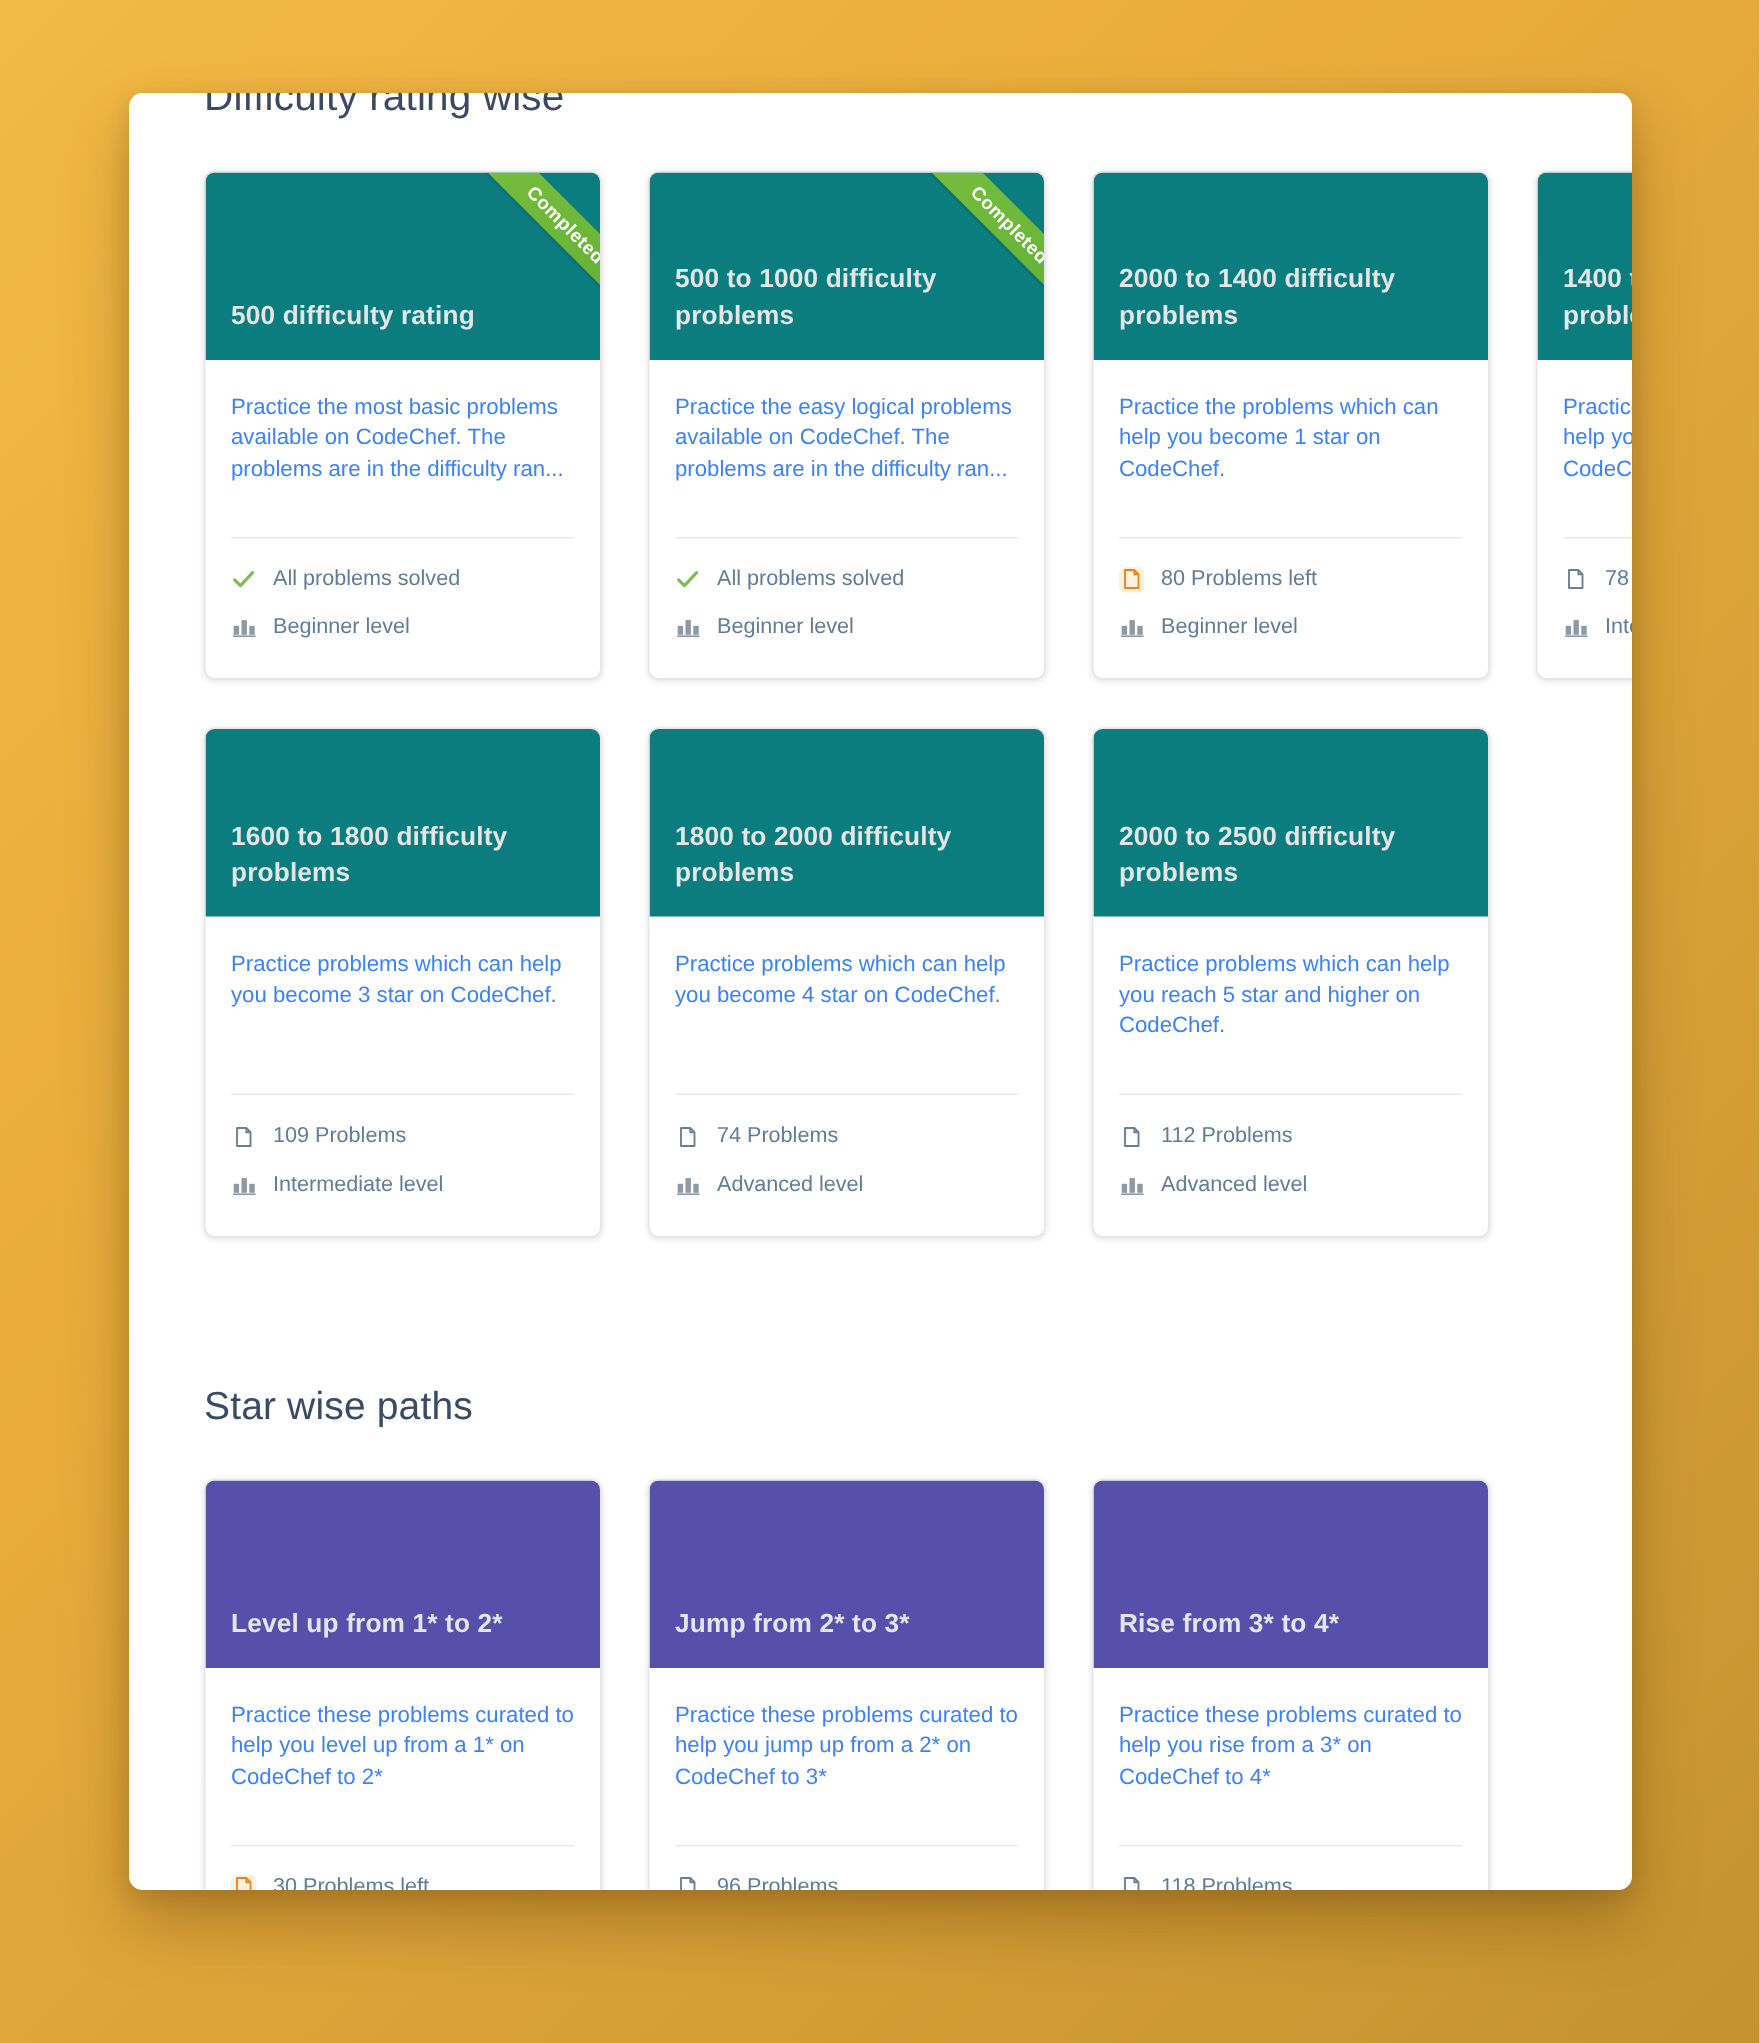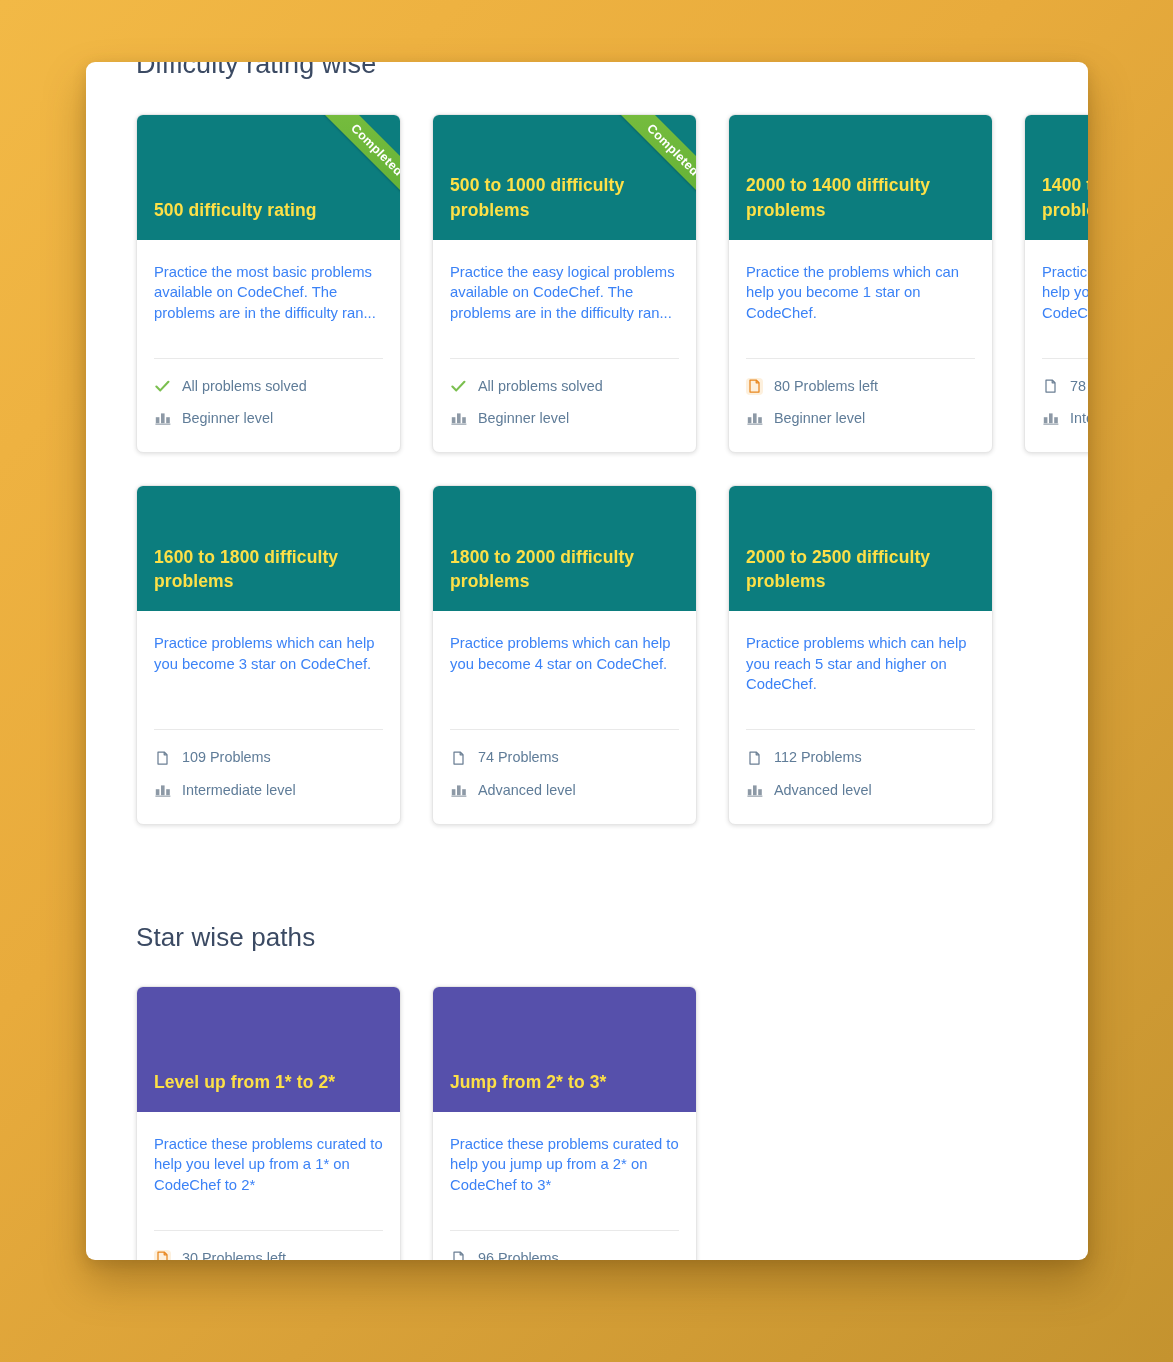--- a/index.html
+++ b/index.html
@@ -82,21 +82,21 @@
     overflow: hidden;
     display: flex;
     align-items: flex-end;
   }
   .card-head.teal   { background: #0c7d7e; }
   .card-head.purple { background: #5650ab; }
 
   .card-head h3 {
     font-size: 17.5px;
     font-weight: 700;
-    color: #fde047;
+    color: #e5e5e5;
     line-height: 1.38;
     letter-spacing: .1px;
     position: relative;
     z-index: 1;
   }
 
   
   .ribbon {
     position: absolute;
     top: -1px;
@@ -430,16 +430,35 @@
                 <span class="ic">
                   <svg width="11" height="14" viewBox="0 0 11 14">
                     <path d="M1 1 H7.2 L10 3.8 V13 H1 Z" fill="none" stroke="#6b7f94" stroke-width="1.25" stroke-linejoin="round"></path>
                     <path d="M7.2 1 V3.8 H10" fill="none" stroke="#6b7f94" stroke-width="1.25" stroke-linejoin="round"></path>
                   </svg>
                 </span>
                 <span>96 Problems</span>
               </div>
             </div>
           </div>
+          <div class="card">
+            <div class="card-head purple">
+              <h3>Rise from 3* to 4*</h3>
+            </div>
+            <div class="card-body">
+              <p class="card-desc">Practice these problems curated to help you rise from a 3* on CodeChef to 4*</p>
+            </div>
+            <div class="card-foot">
+              <div class="meta">
+                <span class="ic">
+                  <svg width="11" height="14" viewBox="0 0 11 14">
+                    <path d="M1 1 H7.2 L10 3.8 V13 H1 Z" fill="none" stroke="#6b7f94" stroke-width="1.25" stroke-linejoin="round"></path>
+                    <path d="M7.2 1 V3.8 H10" fill="none" stroke="#6b7f94" stroke-width="1.25" stroke-linejoin="round"></path>
+                  </svg>
+                </span>
+                <span>118 Problems</span>
+              </div>
+            </div>
+          </div>
         </div>
       </div>
     </div>
 </div>
 
 </body></html>

